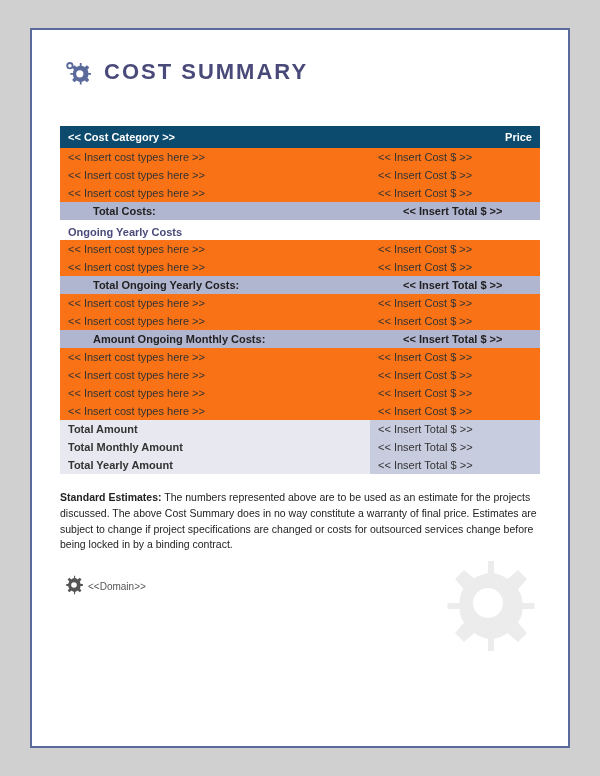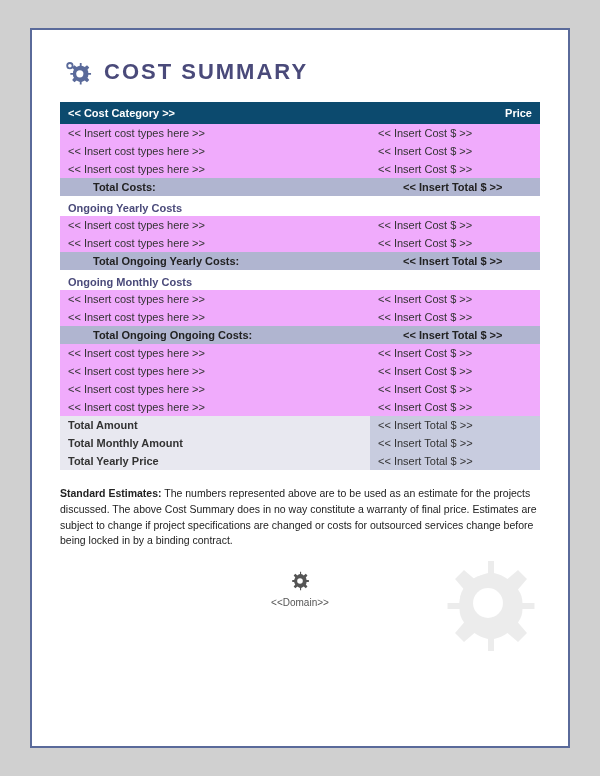--- a/index.html
+++ b/index.html
@@ -18,21 +18,21 @@
       min-height: 720px;
       background: #ffffff;
       border: 2px solid #5a6a9a;
       padding: 24px 28px 20px 28px;
       position: relative;
     }
     
     .header {
       display: flex;
       align-items: center;
-      margin-bottom: 12px;
+      margin-bottom: 36px;
     }
     .gear-icon {
       width: 36px;
       height: 36px;
       margin-right: 8px;
       flex-shrink: 0;
     }
     .title {
       font-size: 22px;
       font-weight: bold;
@@ -58,21 +58,21 @@
     .cost-table th.price-col {
       text-align: right;
       width: 170px;
     }
     .cost-table td {
       padding: 3px 8px;
       font-size: 11px;
       color: #333;
     }
     .row-data td {
-      background: #f0abfc;
+      background: #f97316;
     }
     .row-total td {
       background: #b0b5d0;
       font-weight: bold;
       color: #222;
       padding-left: 33px;
     }
     .row-section-header td {
       background: #ffffff;
       font-weight: bold;
@@ -93,21 +93,20 @@
       color: #222;
       line-height: 1.5;
       margin-top: 8px;
     }
     .disclaimer strong {
       font-weight: bold;
     }
     
     .footer {
       display: flex;
-      flex-direction: column;
       align-items: center;
       margin-top: 18px;
     }
     .footer-gear {
       width: 28px;
       height: 28px;
       margin-bottom: 2px;
     }
     .footer-domain {
       font-size: 10px;
@@ -174,33 +173,30 @@
           <td>&lt;&lt; Insert Cost $ &gt;&gt;</td>
         </tr>
         <tr class="row-data">
           <td>&lt;&lt; Insert cost types here &gt;&gt;</td>
           <td>&lt;&lt; Insert Cost $ &gt;&gt;</td>
         </tr>
         <tr class="row-total">
           <td>Total Ongoing Yearly Costs:</td>
           <td>&lt;&lt; Insert Total $ &gt;&gt;</td>
         </tr>
-        <tr class="row-section-header">
-          <td colspan="2">Ongoing Monthly Costs</td>
-        </tr>
         <tr class="row-data">
           <td>&lt;&lt; Insert cost types here &gt;&gt;</td>
           <td>&lt;&lt; Insert Cost $ &gt;&gt;</td>
         </tr>
         <tr class="row-data">
           <td>&lt;&lt; Insert cost types here &gt;&gt;</td>
           <td>&lt;&lt; Insert Cost $ &gt;&gt;</td>
         </tr>
         <tr class="row-total">
-          <td>Total Ongoing Ongoing Costs:</td>
+          <td>Amount Ongoing Monthly Costs:</td>
           <td>&lt;&lt; Insert Total $ &gt;&gt;</td>
         </tr>
         <tr class="row-data">
           <td>&lt;&lt; Insert cost types here &gt;&gt;</td>
           <td>&lt;&lt; Insert Cost $ &gt;&gt;</td>
         </tr>
         <tr class="row-data">
           <td>&lt;&lt; Insert cost types here &gt;&gt;</td>
           <td>&lt;&lt; Insert Cost $ &gt;&gt;</td>
         </tr>
@@ -214,21 +210,21 @@
         </tr>
         <tr class="row-summary">
           <td class="label-col">Total Amount</td>
           <td>&lt;&lt; Insert Total $ &gt;&gt;</td>
         </tr>
         <tr class="row-summary">
           <td class="label-col">Total Monthly Amount</td>
           <td>&lt;&lt; Insert Total $ &gt;&gt;</td>
         </tr>
         <tr class="row-summary">
-          <td class="label-col">Total Yearly Price</td>
+          <td class="label-col">Total Yearly Amount</td>
           <td>&lt;&lt; Insert Total $ &gt;&gt;</td>
         </tr>
       </tbody>
   </table>
 
   <div class="disclaimer">
     <strong>Standard Estimates:</strong>
     <span>The numbers represented above are to be used as an estimate for the projects discussed. The above Cost Summary does in no way constitute a warranty of final price. Estimates are subject to change if project specifications are changed or costs for outsourced services change before being locked in by a binding contract.</span>
   </div>
 

